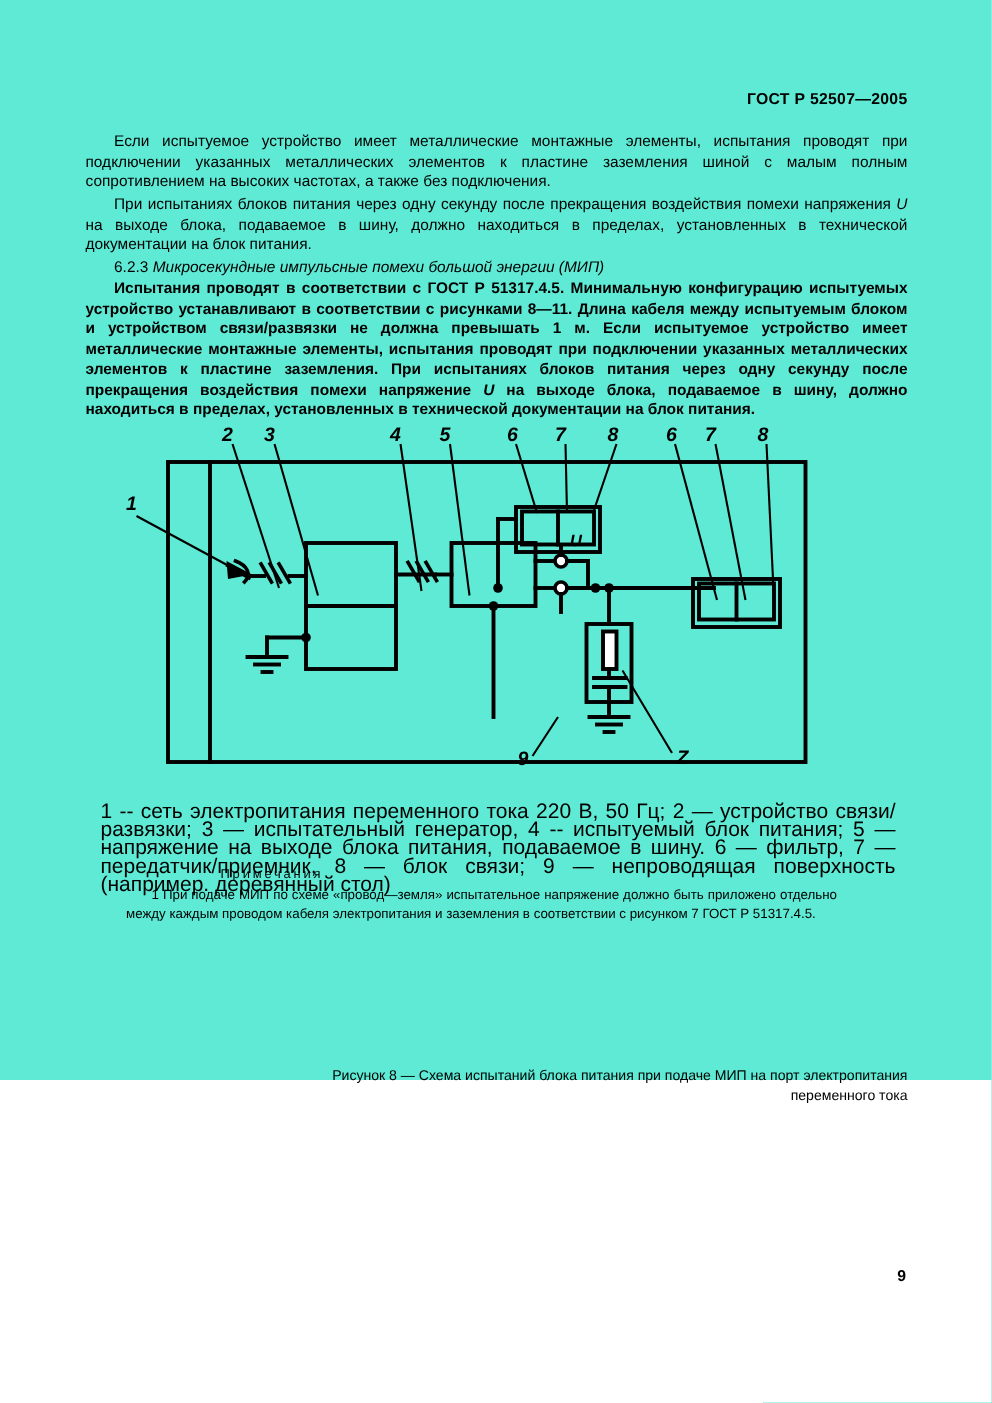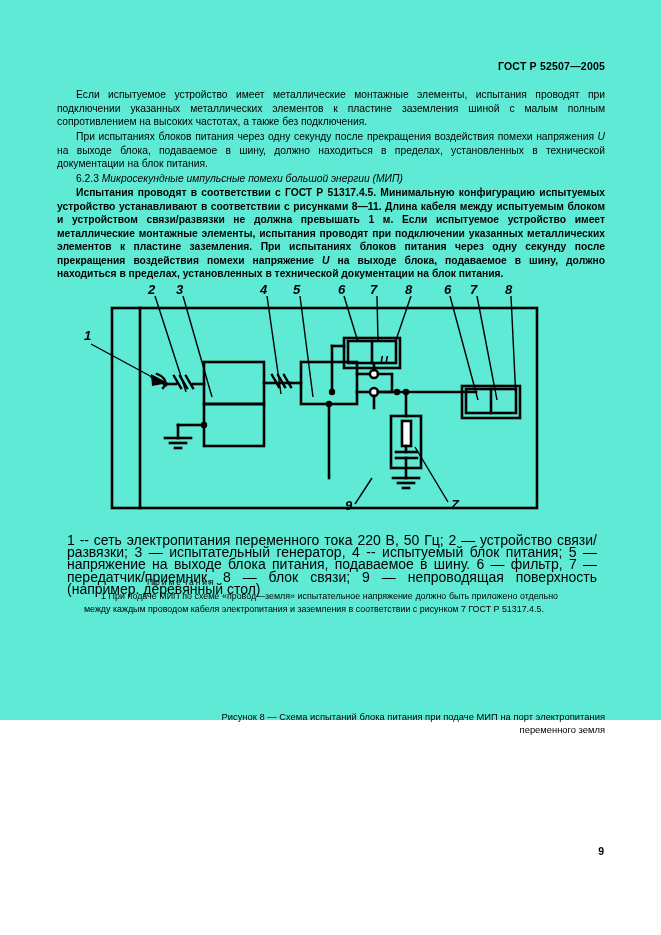--- a/index.html
+++ b/index.html
@@ -246,18 +246,18 @@
     </svg>
   </div>
 
   <div class="legend">1 -- сеть электропитания переменного тока 220 В, 50 Гц; 2 — устройство связи/развязки; 3 — испытательный генератор, 4 -- испытуемый блок питания; 5 — напряжение на выходе блока питания, подаваемое в шину. 6 — фильтр, 7 — передатчик/приемник, 8 — блок связи; 9 — непроводящая поверхность (например. деревянный стол)</div>
 
   <div class="notes-title">Примечания</div>
   <div class="note note1">1 При подаче МИП по схеме «провод—земля» испытательное напряжение должно быть приложено отдельно между каждым проводом кабеля электропитания и заземления в соответствии с рисунком 7 ГОСТ Р 51317.4.5.</div>
 
   <div class="fig-caption">
     <div>Рисунок 8 — Схема испытаний блока питания при подаче МИП на порт электропитания</div>
-    <div>переменного земля</div>
+    <div>переменного тока</div>
   </div>
 
   <div class="page-num">9</div>
 
 </div>
 
 </body></html>

